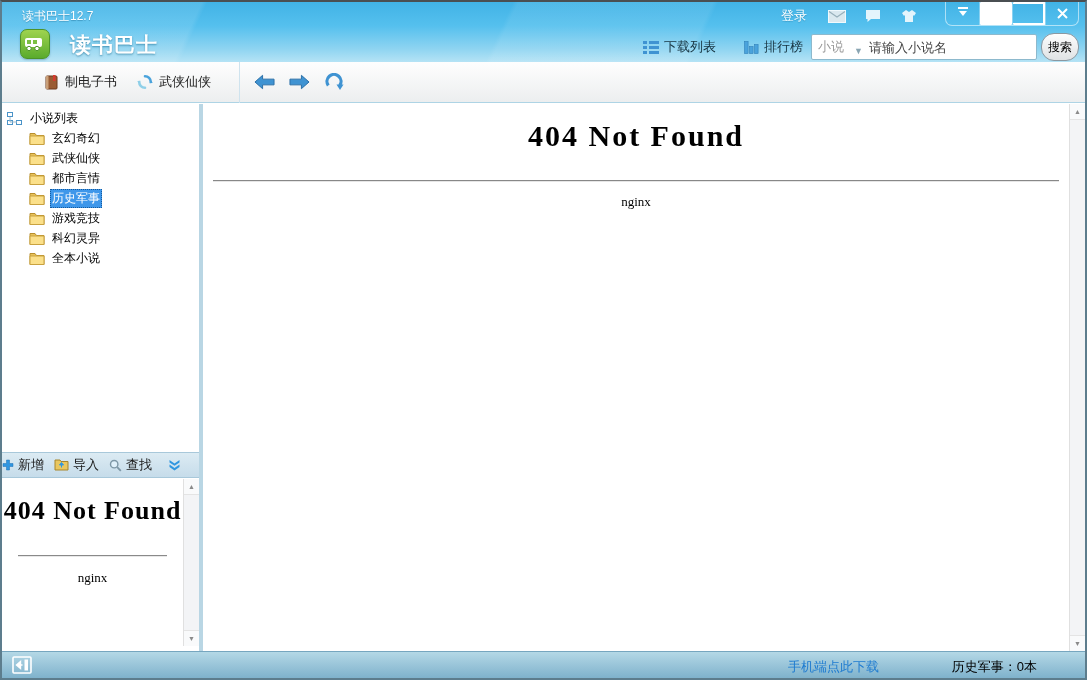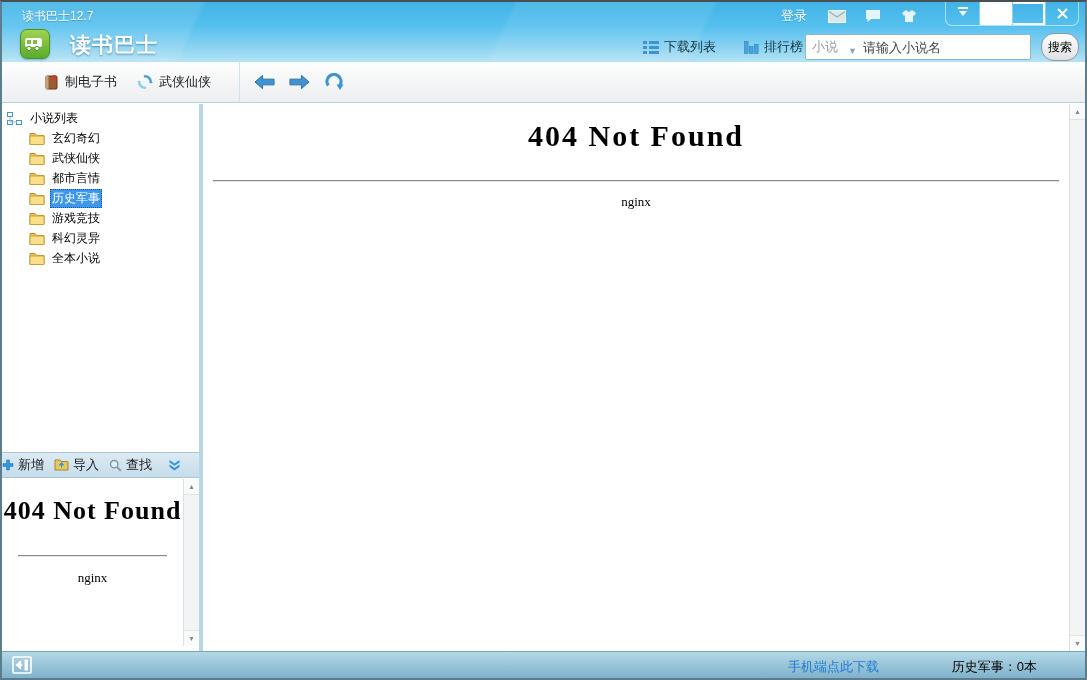--- a/index.html
+++ b/index.html
@@ -43,21 +43,21 @@
   .hdr-link { display:inline-flex; align-items:center; gap:5px; font-size:13px; color:#16323f; cursor:pointer; }
 
   .hdr-search { position:absolute; top:31px; right:6px; display:flex; align-items:center; z-index:3; }
   .search-box { width:226px; height:26px; background:#fff; border:1px solid #8db9cd; border-radius:2px;
             display:flex; align-items:center; padding:0 6px; }
   .search-cat { color:#999; font-size:13px; display:flex; align-items:flex-end; gap:10px; cursor:pointer; }
   .search-cat .caret { font-size:9px; color:#8aa5b2; }
   .search-box input { border:none; outline:none; flex:1; min-width:0; font-size:13px; margin-left:6px;
             font-family:inherit; color:#333; }
   .search-box input::placeholder { color:#444; }
-  .search-btn { width:38px; height:28px; margin-left:10px; font-size:12px; font-family:inherit;
+  .search-btn { width:38px; height:28px; margin-left:4px; font-size:12px; font-family:inherit;
             background:linear-gradient(180deg,#fdfdfd,#dfe2e4); border:1px solid #8b98a1; border-radius:13px; cursor:pointer; }
 
   
   .toolbar { position:absolute; left:0; top:60px; right:0; height:41px;
             background:linear-gradient(180deg,#fefefe,#eceeef); border-bottom:1px solid #aed4e5;
             display:flex; align-items:center;padding-left:24px; }
   .tool-btn { display:inline-flex; align-items:center; gap:6px; font-size:13px; color:#222;
             padding:0 10px; height:100%; cursor:pointer; }
   .tool-btn:first-child { margin-left:8px; }
   .tool-sep { width:1px; height:41px; background:#cfe3ee; margin:0 8px 0 18px; }

